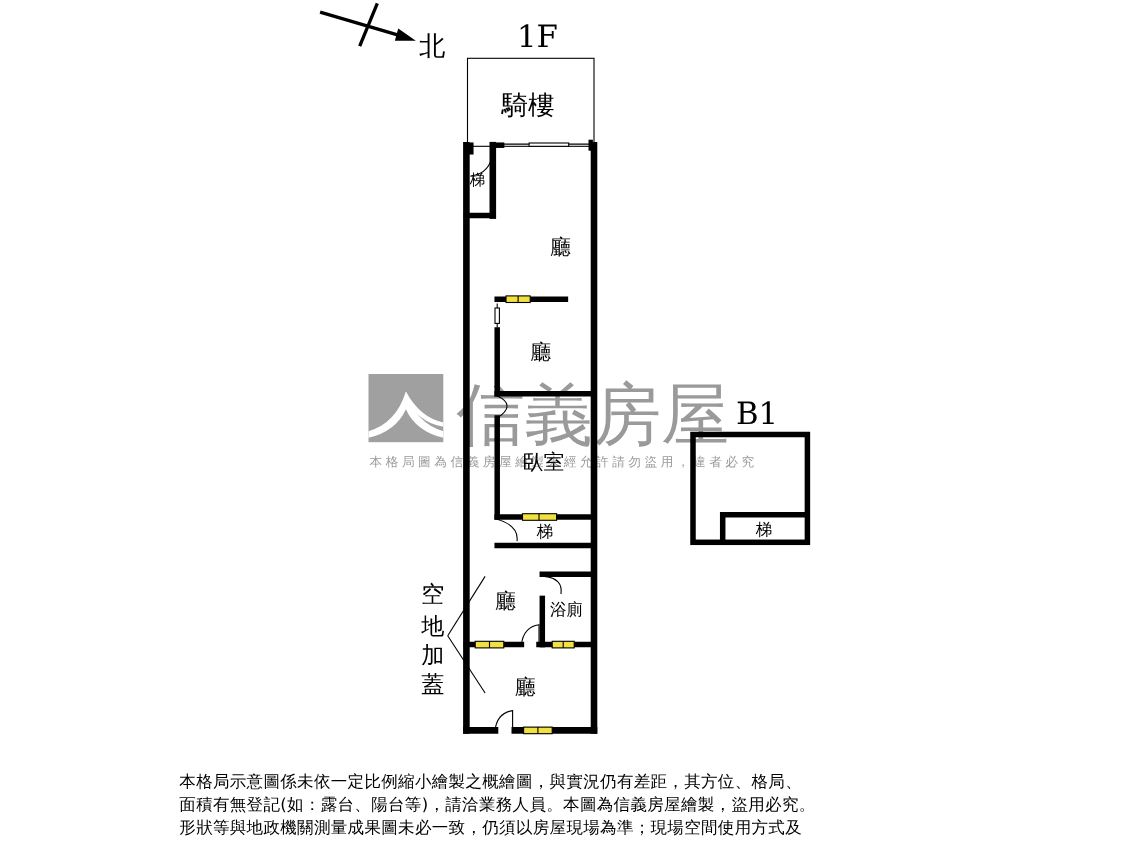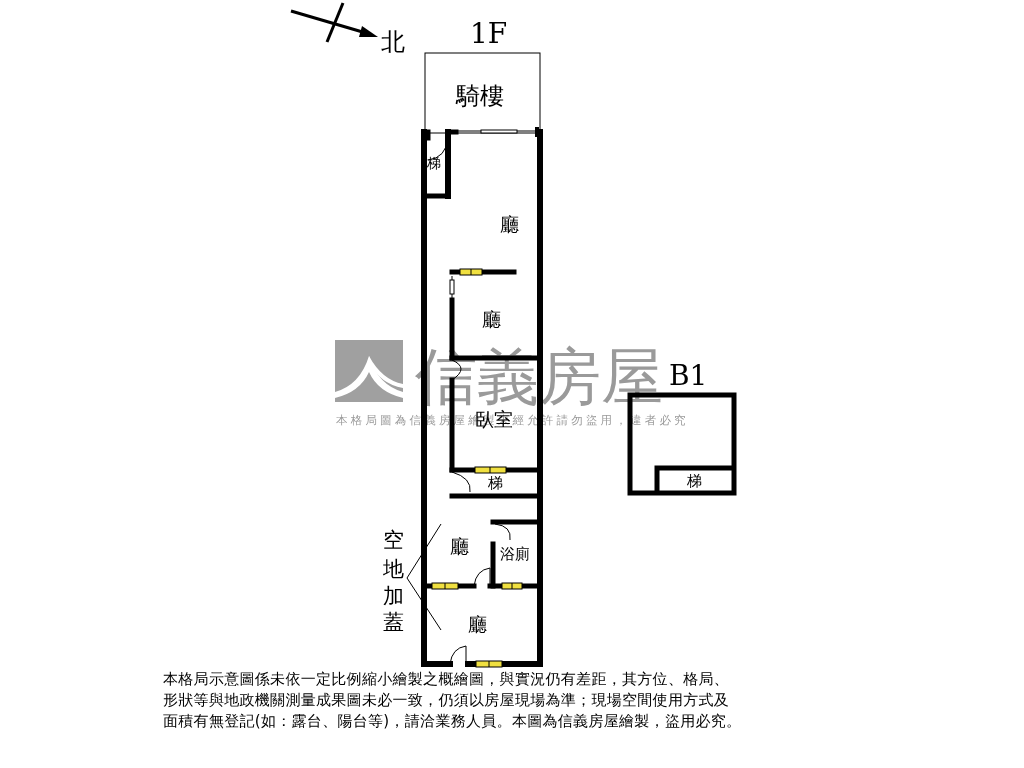--- a/index.html
+++ b/index.html
@@ -1,21 +1,21 @@
 <!DOCTYPE html>
 <html><head>
 <meta charset="utf-8">
 <style>
   html, body { margin: 0; padding: 0; background: #ffffff; }
   body { width: 1024px; height: 768px; position: relative; overflow: hidden; font-family: "DejaVu Sans", sans-serif; }
   svg { position: absolute; left: 0; top: 0; }
   .serif { font-family: "DejaVu Serif", "Liberation Serif", serif; }
   .lbl { font-family: "DejaVu Sans", sans-serif; fill: #000; }
   .wm-text { font-family: "DejaVu Sans", sans-serif; fill: #9a9a9a; }
-  .footer { position: absolute; left: 163px; top: 669px; width: 720px; font-family: "DejaVu Sans", sans-serif; font-size: 15px; line-height: 21px; color: #000; letter-spacing: 0.3px; }
+  .footer { position: absolute; left: 163px; top: 700px; width: 720px; font-family: "DejaVu Sans", sans-serif; font-size: 15px; line-height: 21px; color: #000; letter-spacing: 0.3px; }
   .footer div { white-space: nowrap; }
 </style>
 </head>
 <body>
 
 <svg width="1024" height="768" viewBox="0 0 1024 768" xmlns="http://www.w3.org/2000/svg">
 
   <g>
     <g>
       <rect x="335" y="340" width="68" height="62" fill="#a0a0a0"></rect>
@@ -120,15 +120,15 @@
   <text class="serif" x="669" y="385" font-size="28" fill="#000">B1</text>
   <g stroke="#000" fill="none" stroke-width="5">
     <rect x="630" y="395" width="104" height="98"></rect>
     <polyline points="657,493 657,468 734,468"></polyline>
   </g>
   <text class="lbl" x="687" y="486" font-size="15">梯</text>
 </svg>
 
 <div class="footer">
   <div>本格局示意圖係未依一定比例縮小繪製之概繪圖，與實況仍有差距，其方位、格局、</div>
+  <div>面積有無登記(如：露台、陽台等)，請洽業務人員。本圖為信義房屋繪製，盜用必究。</div>
   <div>形狀等與地政機關測量成果圖未必一致，仍須以房屋現場為準；現場空間使用方式及</div>
-  <div>面積有無登記(如：露台、陽台等)，請洽業務人員。本圖為信義房屋繪製，盜用必究。</div>
 </div>
 
 </body></html>

